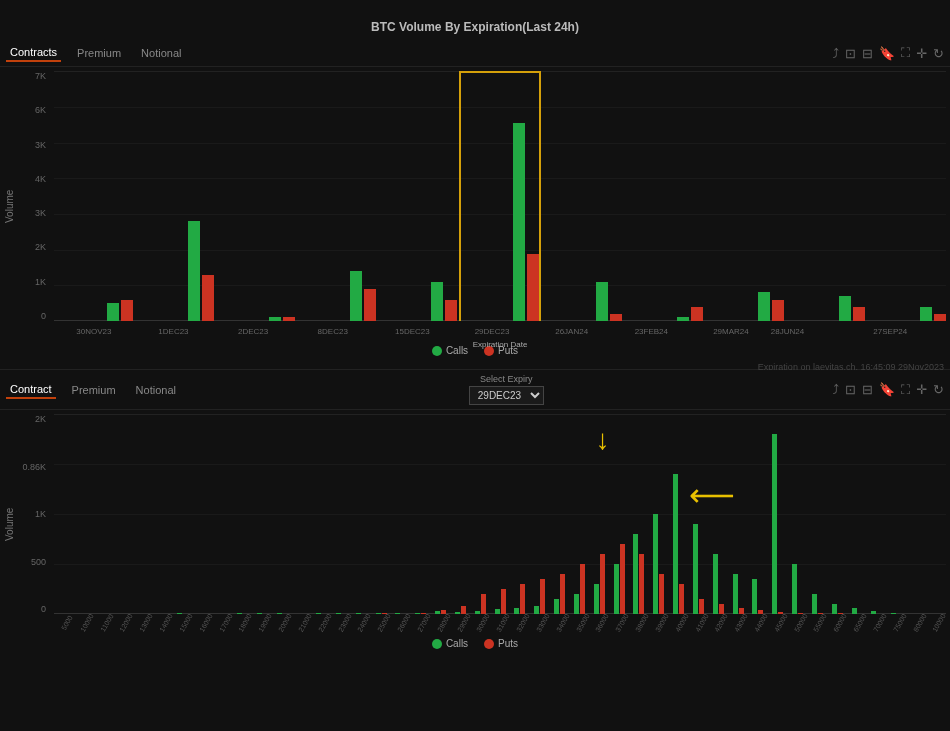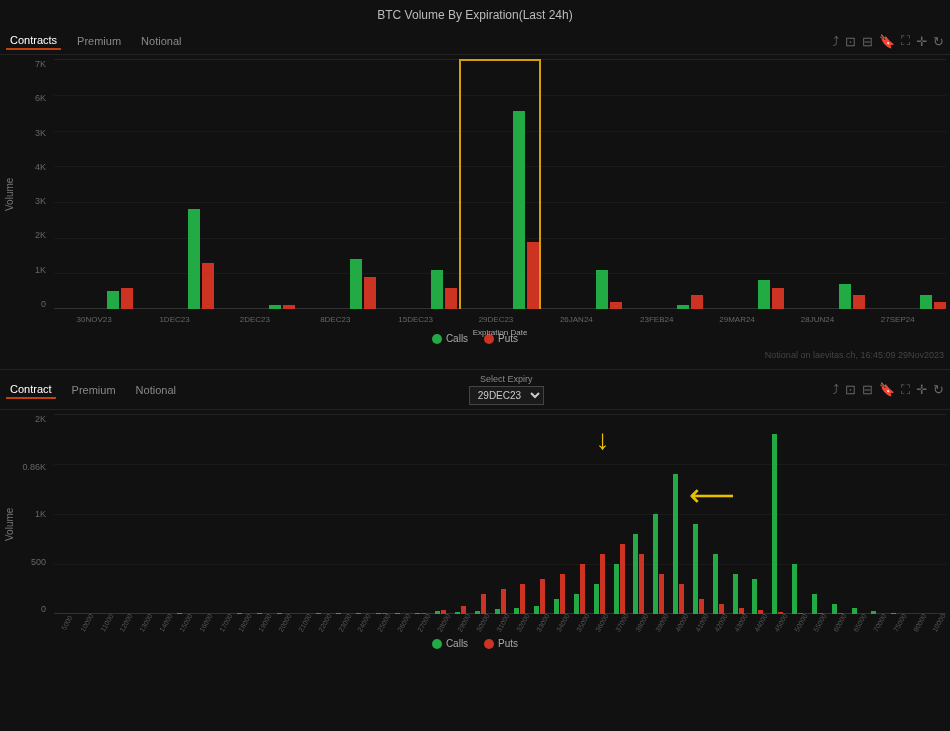--- a/index.html
+++ b/index.html
@@ -88,21 +88,21 @@
       top: 0;
       bottom: 20px;
       display: flex;
       align-items: flex-end;
       gap: 2px;
     }
 
     .x-axis {
       position: absolute;
       left: 36px;
-      right: 12px;
+      right: 20px;
       bottom: 0;
       height: 20px;
       display: flex;
       align-items: center;
       justify-content: space-around;
       color: #666;
       font-size: 8px;
     }
 
     .bar-group {
@@ -230,21 +230,21 @@
       color: #777;
       font-size: 10px;
       padding: 14px 0 2px;
     }
   </style>
 </head>
 <body>
 
 <div style="height:370px; background:#111; border-bottom:1px solid #222; position:relative;">
 
-  <div class="chart-title" style="padding-top:8px;">BTC Volume By Expiration(Last 24h)</div>
+  <div class="chart-title" style="padding-top:20px;font-weight:bold;">BTC Volume By Expiration(Last 24h)</div>
 
   <div class="chart-toolbar">
     <button class="tab-btn active">Contracts</button>
     <button class="tab-btn">Premium</button>
     <button class="tab-btn">Notional</button>
     <div class="toolbar-icons">
       <span class="toolbar-icon">⤴</span>
       <span class="toolbar-icon">⊡</span>
       <span class="toolbar-icon">⊟</span>
       <span class="toolbar-icon">🔖</span>
@@ -353,38 +353,38 @@
       <div id="chart1-xlabels" class="x-axis">
           <span style="flex: 1 1 0%; text-align: center; font-size: 8px; color: rgb(102, 102, 102);">30NOV23</span>
           <span style="flex: 1 1 0%; text-align: center; font-size: 8px; color: rgb(102, 102, 102);">1DEC23</span>
           <span style="flex: 1 1 0%; text-align: center; font-size: 8px; color: rgb(102, 102, 102);">2DEC23</span>
           <span style="flex: 1 1 0%; text-align: center; font-size: 8px; color: rgb(102, 102, 102);">8DEC23</span>
           <span style="flex: 1 1 0%; text-align: center; font-size: 8px; color: rgb(102, 102, 102);">15DEC23</span>
           <span style="flex: 1 1 0%; text-align: center; font-size: 8px; color: rgb(102, 102, 102);">29DEC23</span>
           <span style="flex: 1 1 0%; text-align: center; font-size: 8px; color: rgb(102, 102, 102);">26JAN24</span>
           <span style="flex: 1 1 0%; text-align: center; font-size: 8px; color: rgb(102, 102, 102);">23FEB24</span>
           <span style="flex: 1 1 0%; text-align: center; font-size: 8px; color: rgb(102, 102, 102);">29MAR24</span>
-          <span style="flex: 1 1 0%; text-align: center; font-size: 8px; color: rgb(102, 102, 102);">28JUN24</span>
+          <span style="flex: 1 1 0%; font-size: 8px; color: rgb(102, 102, 102);">28JUN24</span>
           <span style="flex: 1 1 0%; text-align: center; font-size: 8px; color: rgb(102, 102, 102);">27SEP24</span>
         </div>
     </div>
   </div>
 
   <div class="legend">
     <div class="legend-item">
       <div class="legend-dot" style="background:#22aa44;"></div>
       <span>Calls</span>
     </div>
     <div class="legend-item">
       <div class="legend-dot" style="background:#cc3322;"></div>
       <span>Puts</span>
     </div>
   </div>
 
-  <div class="published-note">Notional on laevitas.ch, 16:45:09 29Nov2023</div>
+  <div class="published-note">Expiration on laevitas.ch, 16:45:09 29Nov2023</div>
 </div>
 
 <div style="height:361px; background:#111; position:relative;">
 
 
   <div class="chart-toolbar">
     <button class="tab-btn active">Contract</button>
     <button class="tab-btn">Premium</button>
     <button class="tab-btn">Notional</button>
     <div class="toolbar-center">

